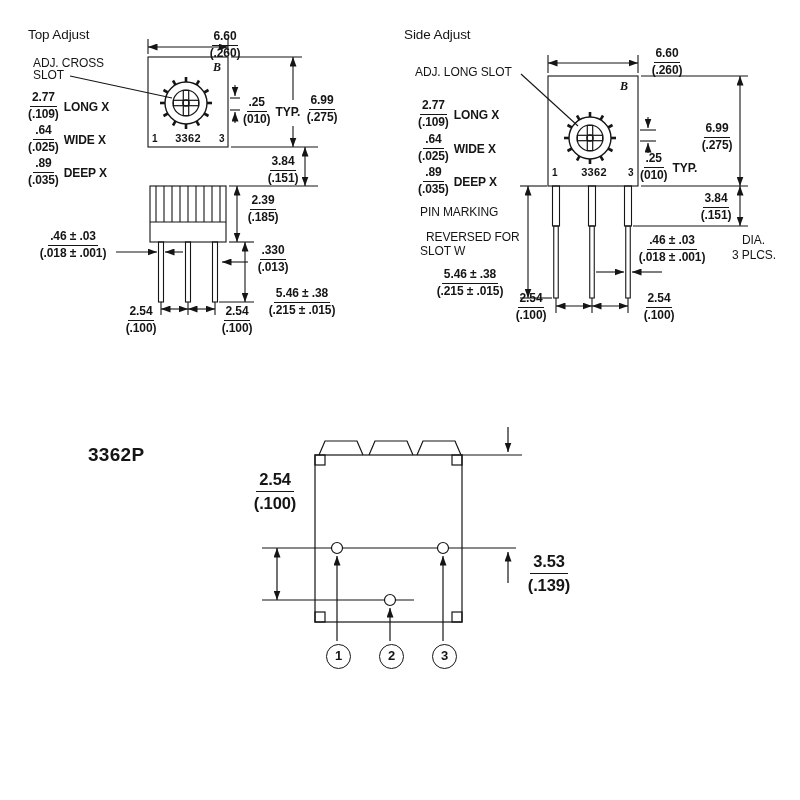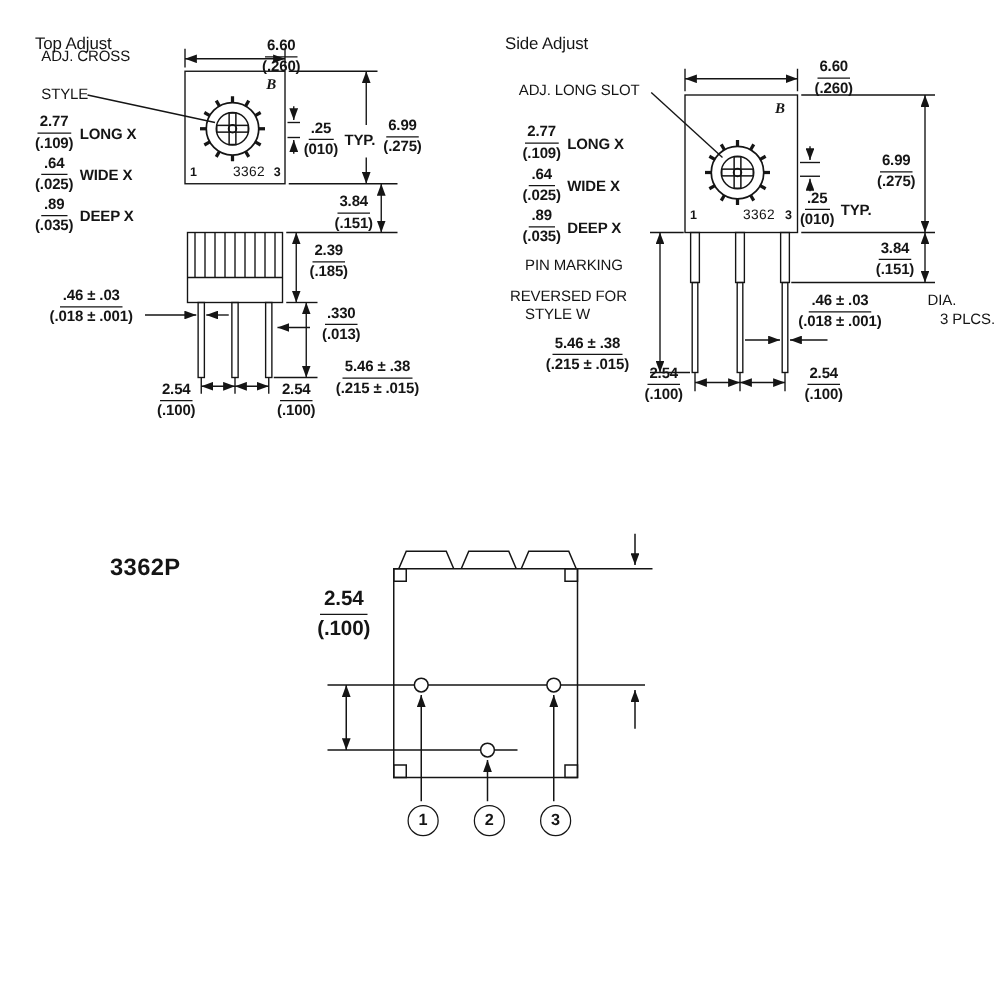--- a/index.html
+++ b/index.html
@@ -9,21 +9,21 @@
   .lines{position:absolute;left:0;top:0;}
   .txt{position:absolute;font-weight:400;font-size:12px;line-height:1.16;letter-spacing:-.1px;white-space:nowrap;}
   .h-title{font-size:13.5px;}
   .dim{position:absolute;font-weight:700;font-size:12px;line-height:1.16;text-align:center;letter-spacing:-.1px;}
   .dim .mm{display:table;margin:0 auto;border-bottom:1.4px solid #151515;padding:0 2px 1px 2px;white-space:nowrap;}
   .dim .in{display:block;white-space:nowrap;padding-top:1.5px;}
   .dimrow{position:absolute;display:flex;align-items:center;gap:5px;font-weight:700;font-size:12px;letter-spacing:-.1px;white-space:nowrap;}
   .dimrow .dim{position:static;}
   .lg{font-size:16.5px;}
   .lg .mm{border-bottom-width:1.7px;padding:0 3px 2px;}
-  .partnum{position:absolute;font-weight:400;font-size:11px;text-align:right;letter-spacing:.3px;}
+  .partnum{position:absolute;font-weight:700;font-size:11px;text-align:center;letter-spacing:.3px;}
   .pinmark{position:absolute;font-weight:700;font-size:10px;}
   .logo-b{position:absolute;font-family:"Liberation Serif",serif;font-style:italic;font-weight:700;font-size:12px;}
   .pid{position:absolute;width:23px;height:23px;border:1.7px solid #151515;border-radius:50%;
        text-align:center;line-height:22px;font-weight:700;font-size:13px;background:#fff;}
   .big-title{position:absolute;font-weight:700;font-size:19px;letter-spacing:.3px;}
 </style>
 </head>
 <body>
 
 <div id="stage">
@@ -175,22 +175,22 @@
     <circle cx="337" cy="548" r="5.5" fill="#fff"></circle>
     <circle cx="443" cy="548" r="5.5" fill="#fff"></circle>
     <circle cx="390" cy="600" r="5.5" fill="#fff"></circle>
     <line x1="337" y1="641" x2="337" y2="556" marker-end="url(#arr)"></line>
     <line x1="390" y1="641" x2="390" y2="608" marker-end="url(#arr)"></line>
     <line x1="443" y1="641" x2="443" y2="556" marker-end="url(#arr)"></line>
   </g>
 </svg>
 
 <div class="txt h-title" style="left:28px;top:27px">Top Adjust</div>
-<div class="txt" style="left:33px;top:39px">ADJ. CROSS</div>
-<div class="txt" style="left:33px;top:69px">STYLE</div>
+<div class="txt" style="left:33px;top:57px">ADJ. CROSS</div>
+<div class="txt" style="left:33px;top:69px">SLOT</div>
 
 <div class="dim" style="left:202px;top:30px;width:46px">
   <span class="mm">6.60</span>
   <span class="in">(.260)</span>
 </div>
 
 <div class="dimrow" style="left:28px;top:91px">
   <span class="dim">
     <span class="mm">2.77</span>
     <span class="in">(.109)</span>
@@ -299,51 +299,55 @@
 <div class="dim" style="left:696px;top:122px;width:42px">
   <span class="mm">6.99</span>
   <span class="in">(.275)</span>
 </div>
 <div class="dim" style="left:694px;top:192px;width:44px">
   <span class="mm">3.84</span>
   <span class="in">(.151)</span>
 </div>
 
 <div class="txt" style="left:420px;top:206px">PIN MARKING</div>
-<div class="txt" style="left:408px;top:231px">REVERSED FOR</div>
-<div class="txt" style="left:420px;top:245px">STYLE W</div>
+<div class="txt" style="left:426px;top:231px">REVERSED FOR</div>
+<div class="txt" style="left:420px;top:245px">SLOT W</div>
 
 <div class="dim" style="left:426px;top:268px;width:88px">
   <span class="mm">5.46 ± .38</span>
   <span class="in">(.215 ± .015)</span>
 </div>
 <div class="dim" style="left:512px;top:292px;width:38px">
   <span class="mm">2.54</span>
   <span class="in">(.100)</span>
 </div>
 <div class="dim" style="left:640px;top:292px;width:38px">
   <span class="mm">2.54</span>
   <span class="in">(.100)</span>
 </div>
 <div class="dim" style="left:634px;top:234px;width:76px">
   <span class="mm">.46 ± .03</span>
   <span class="in">(.018 ± .001)</span>
 </div>
 <div class="txt" style="left:742px;top:234px">DIA.</div>
-<div class="txt" style="left:752px;top:249px">3 PLCS.</div>
+<div class="txt" style="left:732px;top:249px">3 PLCS.</div>
 
 <div class="partnum" style="left:568px;top:166px;width:52px">3362</div>
 <div class="pinmark" style="left:552px;top:167px">1</div>
 <div class="pinmark" style="left:628px;top:167px">3</div>
 <div class="logo-b" style="left:620px;top:79px">B</div>
 
 <div class="big-title" style="left:88px;top:444px">3362P</div>
 
 <div class="dim lg" style="left:246px;top:470px;width:58px">
   <span class="mm">2.54</span>
   <span class="in">(.100)</span>
 </div>
+<div class="dim lg" style="left:518px;top:552px;width:62px">
+  <span class="mm">3.53</span>
+  <span class="in">(.139)</span>
+</div>
 
 <div class="pid" style="left:326px;top:644px">1</div>
 <div class="pid" style="left:379px;top:644px">2</div>
 <div class="pid" style="left:432px;top:644px">3</div>
 
 </div>
 
 </body></html>

